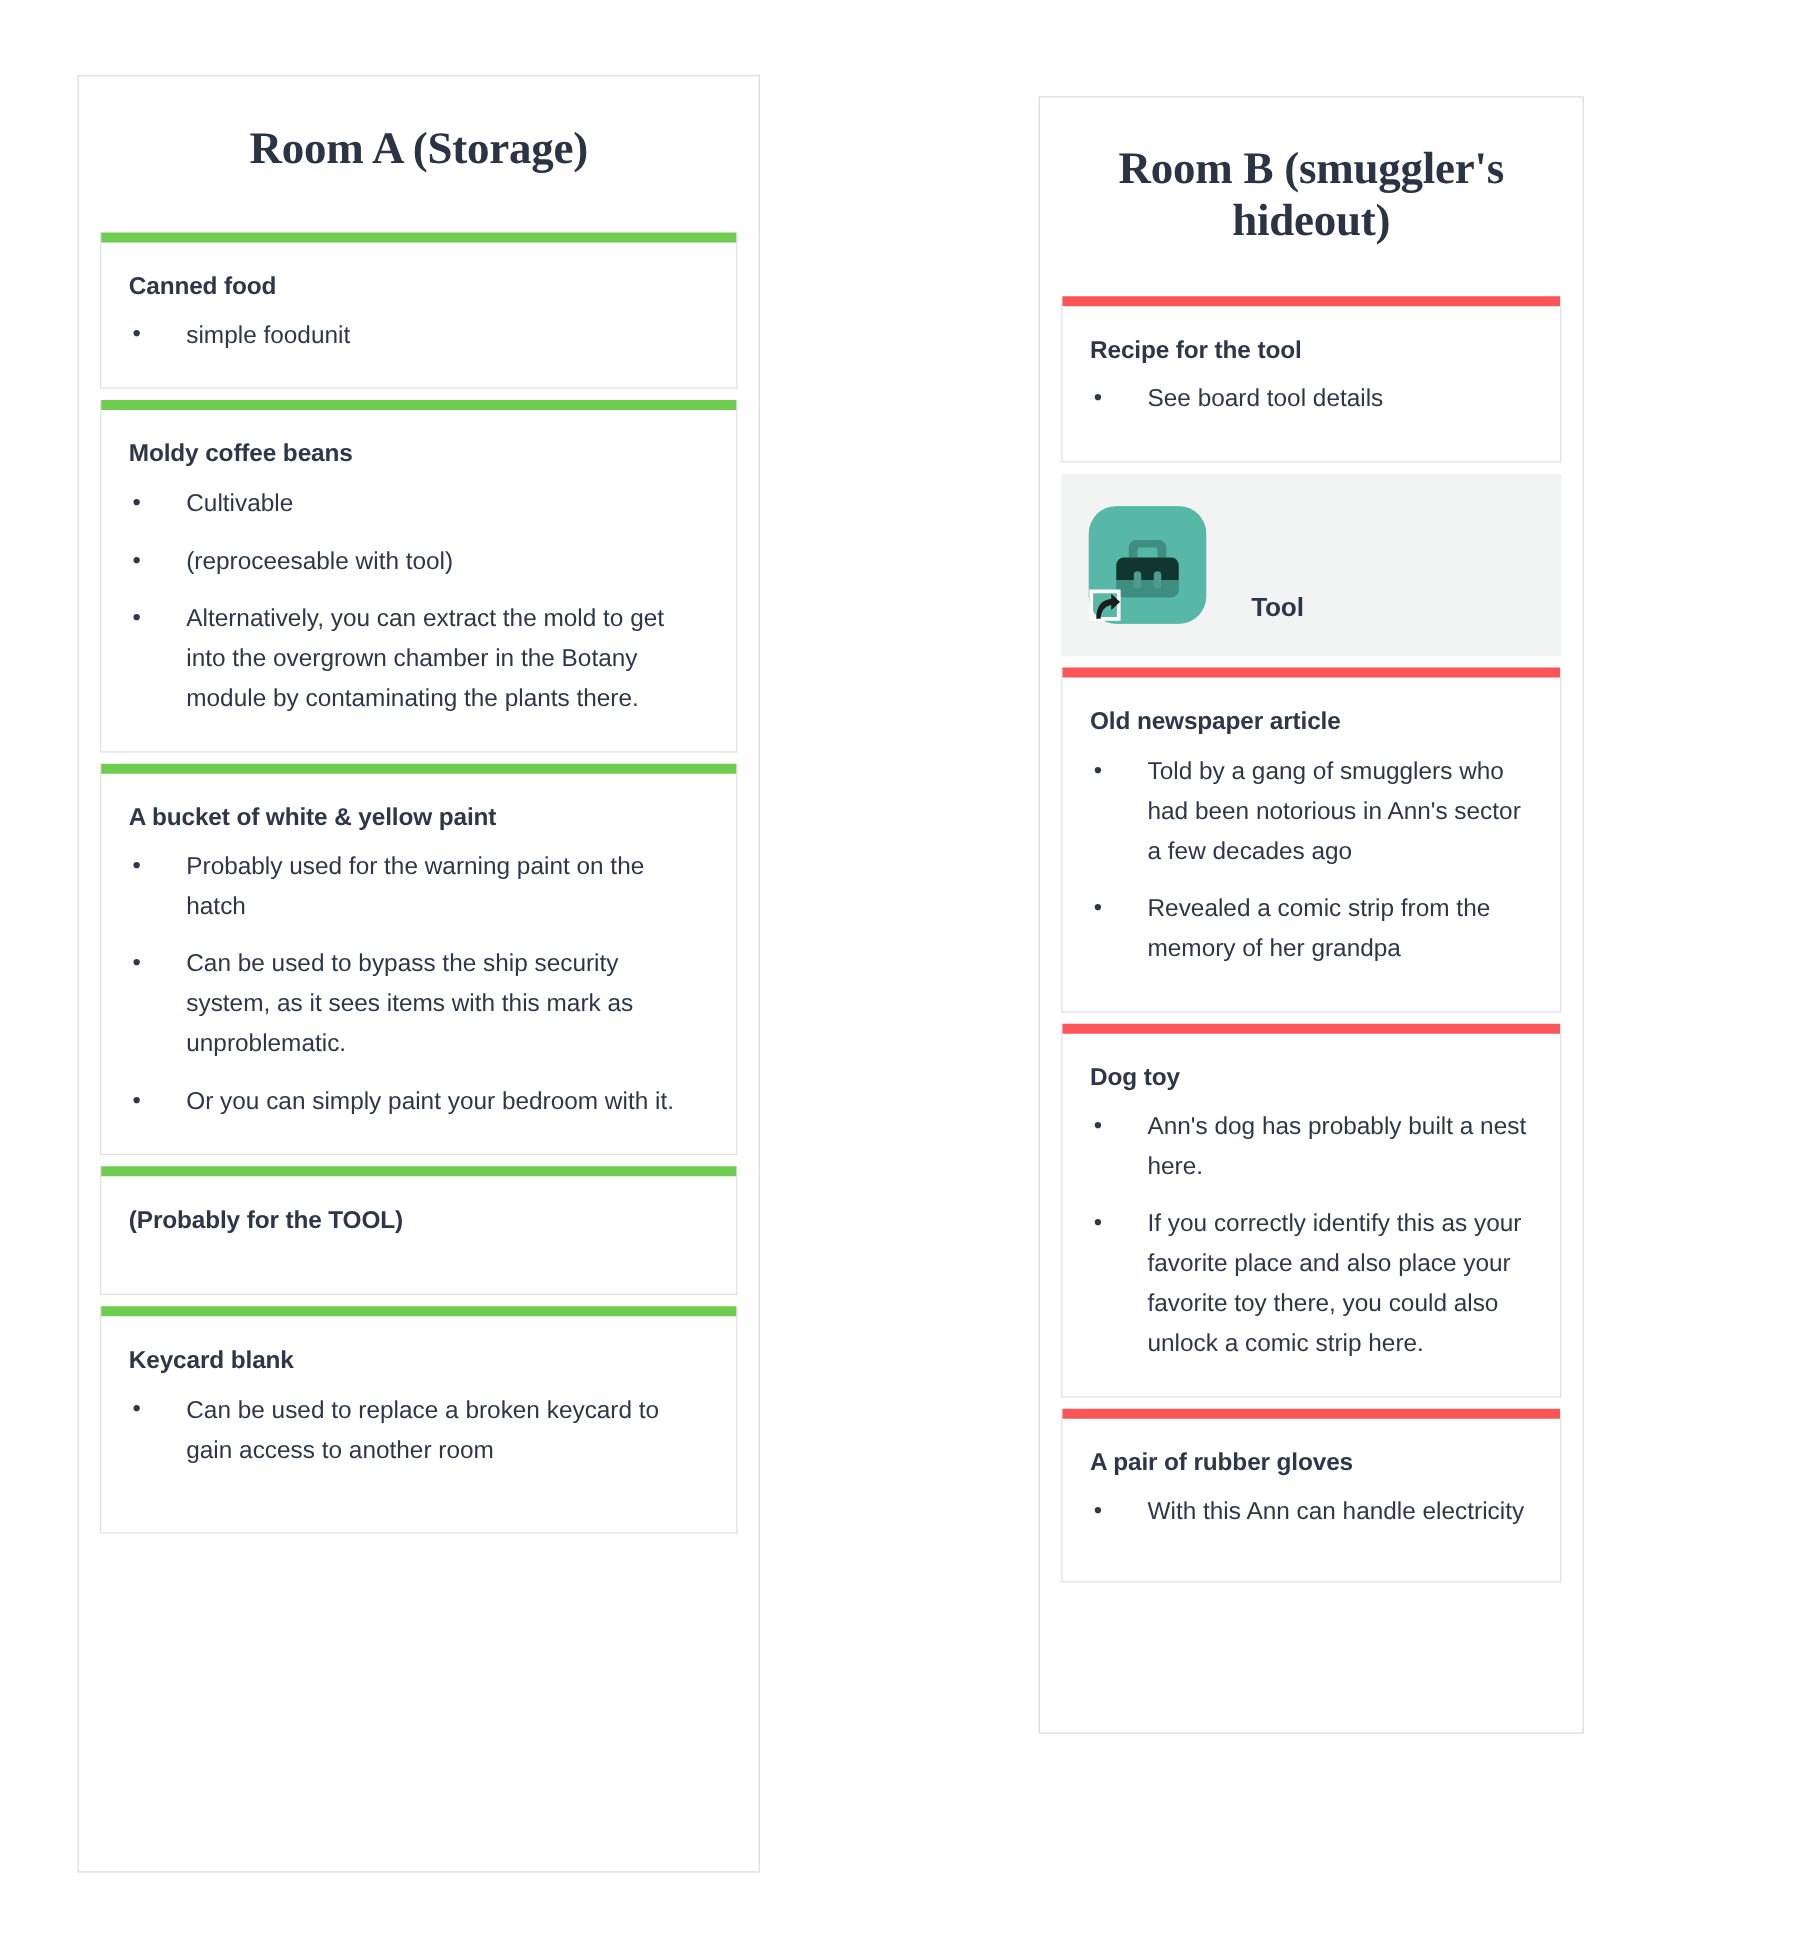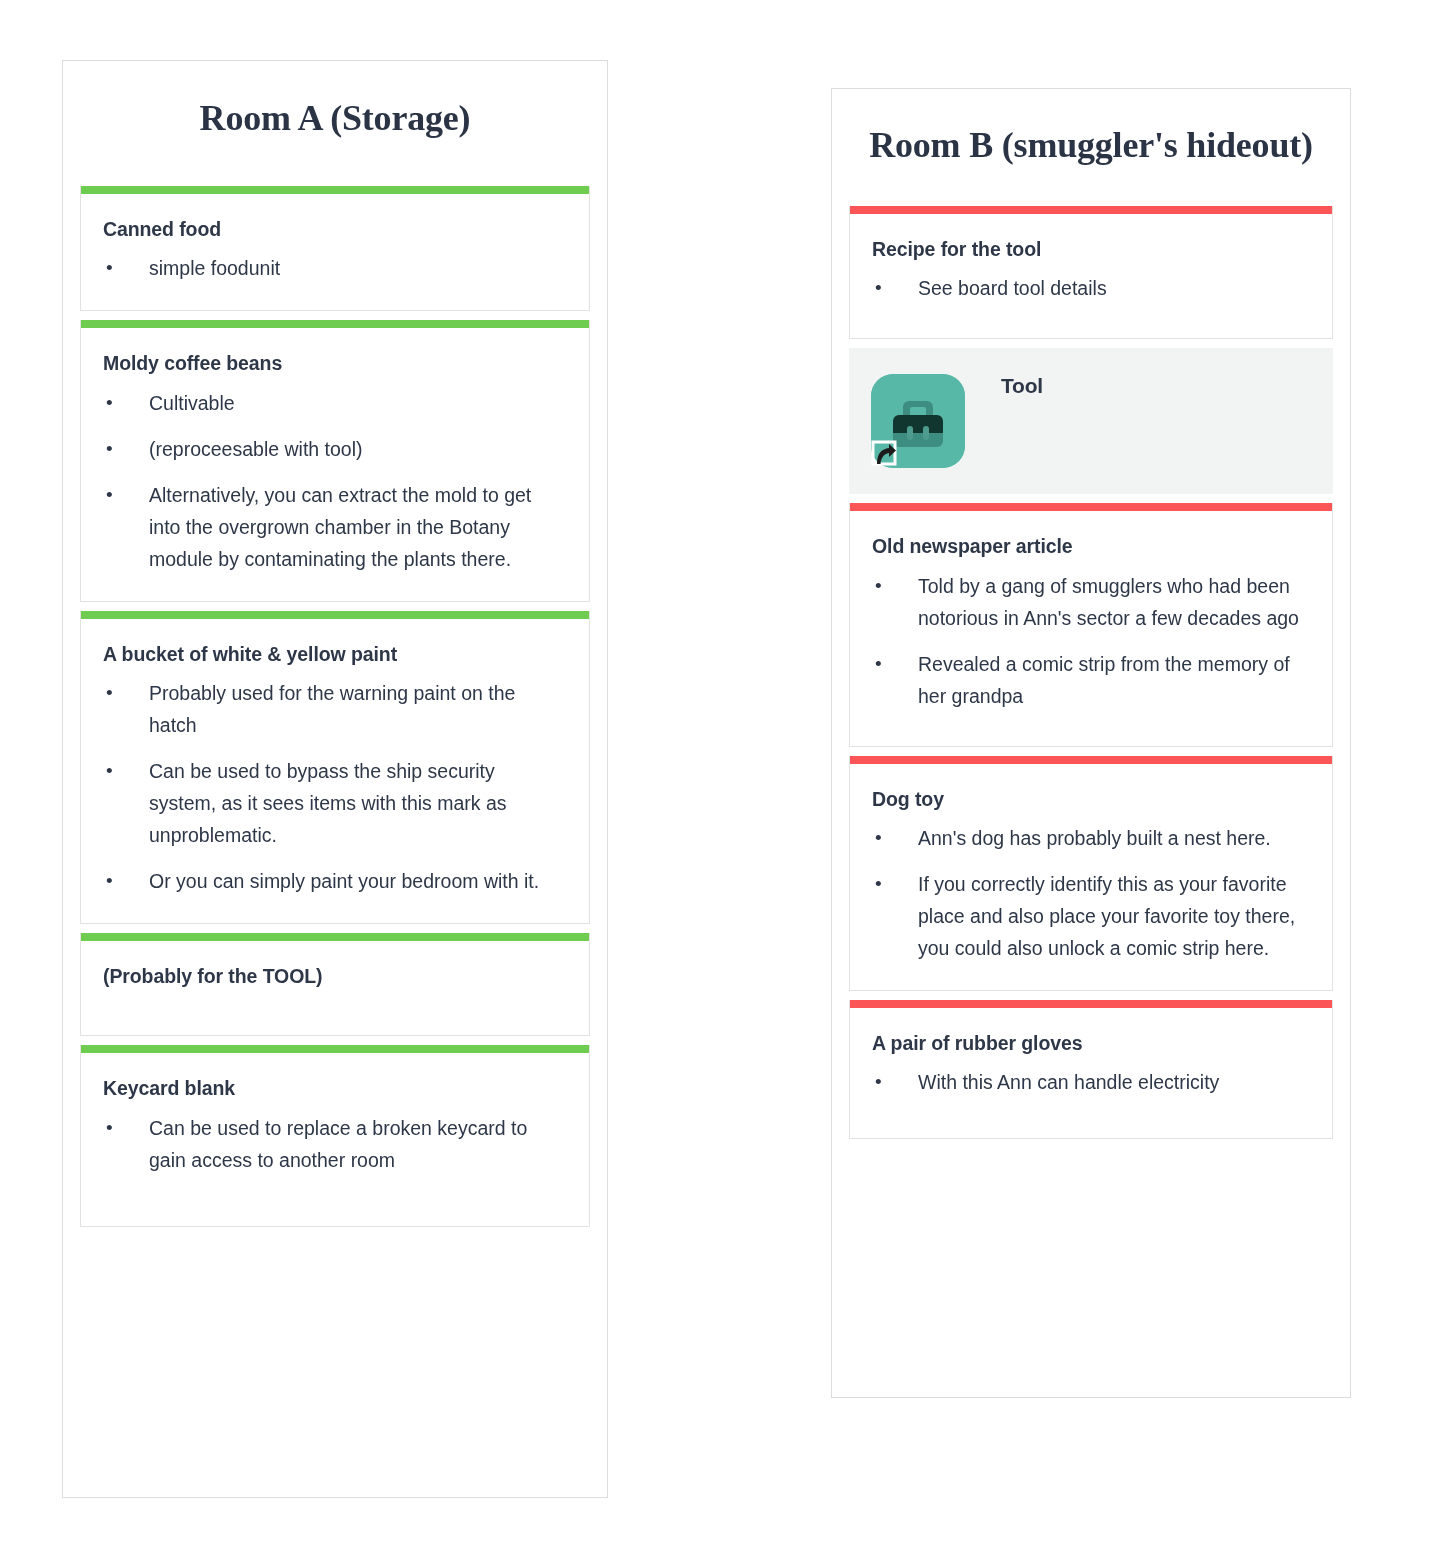--- a/index.html
+++ b/index.html
@@ -32,22 +32,22 @@
     box-sizing: border-box;
   }
   .room--a {
     left: 62px;
     top: 60px;
     width: 546px;
     height: 1438px;
   }
   .room--b {
     left: 831px;
-    top: 88px;
-    width: 520px;
+    top: 77px;
+    width: 436px;
     height: 1310px;
   }
 
   .room-title {
     text-align: center;
     font-family: "Liberation Serif", serif;
     font-weight: bold;
     font-size: 36px;
     letter-spacing: -0.2px;
     color: #2b3445;
@@ -120,21 +120,21 @@
     left: 3px;
     top: 0;
     font-size: 19px;
     line-height: 32px;
     color: #2e3748;
   }
 
   
   .tool-card {
     display: flex;
-    align-items: flex-start;
+    align-items: flex-end;
     padding: 26px 22px;
     min-height: 101px;
     box-sizing: border-box;
   }
   .tool-icon-wrap {
     position: relative;
     width: 94px;
     height: 94px;
     flex: 0 0 94px;
   }

